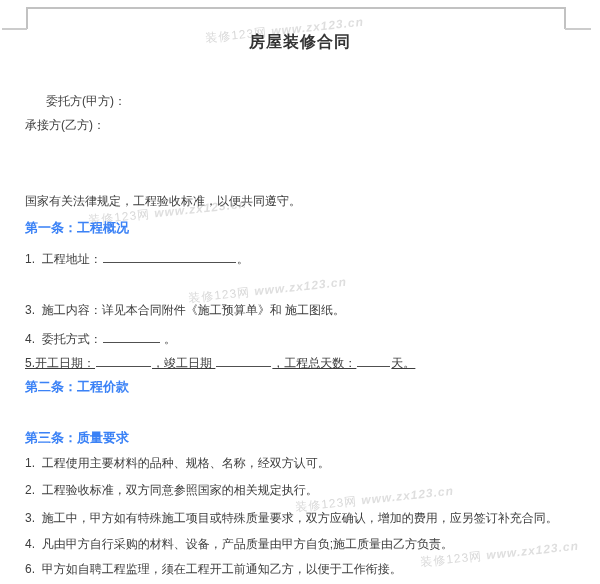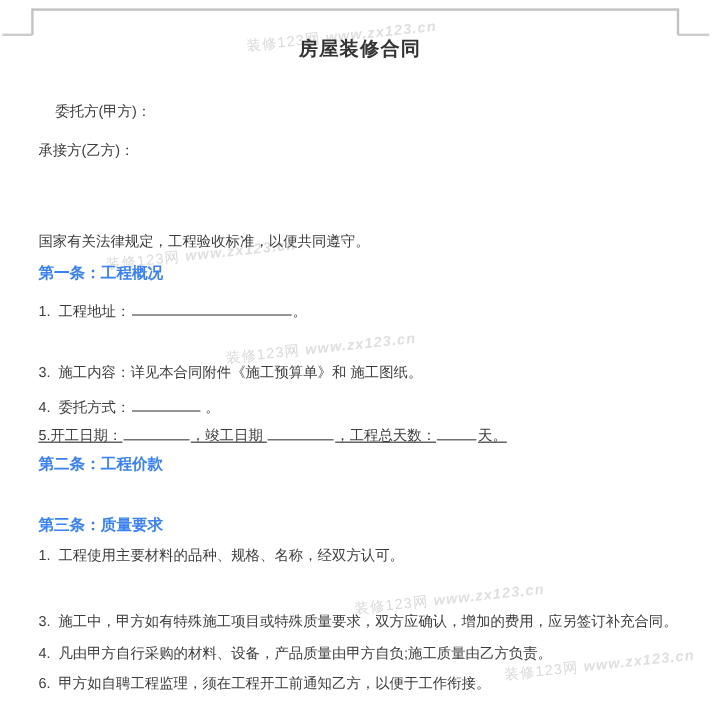--- a/index.html
+++ b/index.html
@@ -34,35 +34,35 @@
   .wm .wm-url { font-style: italic; font-weight: bold; color: #d4d4d4; }
   .wm1 { left: 205px; top: 22px;  }
   .wm2 { left: 88px;  top: 204px; }
   .wm3 { left: 188px; top: 282px; }
   .wm4 { left: 295px; top: 491px; }
   .wm5 { left: 420px; top: 546px; }
 
   
   .line {
     position: absolute;
-    left: 32px;
+    left: 25px;
     font-size: 12px;
     line-height: 15px;
     white-space: pre;
     color: #3d3d3d;
   }
   .title {
     left: 0; top: 34px; width: 600px;
     text-align: center;
     font-size: 16px; font-weight: bold; color: #333333;
     letter-spacing: 1px;
   }
   .heading { font-weight: bold; font-size: 13px; color: #3b82f6; }
 
-  .l-pa     { top: 86px; left: 46px; }
+  .l-pa     { top: 94px; left: 46px; }
   .l-pb     { top: 118px; }
   .l-intro1 { top: 167px; }
   .l-intro2 { top: 194px; }
   .l-h1     { top: 220px; }
   .l-i1     { top: 249px; }
   .l-i2     { top: 276px; }
   .l-i3     { top: 303px; text-align: center; }
   .l-i4     { top: 329px; }
   .l-i5     { top: 353px; text-decoration: underline; }
   .l-h2     { top: 379px; }
@@ -109,17 +109,18 @@
   <div class="line l-h1 heading">第一条：工程概况</div>
   <div class="line l-i1"><span>1.  工程地址：</span><span class="blank" style="width: 133px;"></span><span>。</span></div>
   <div class="line l-i3"><span>3.  施工内容：详见本合同附件《施工预算单》和 施工图纸。</span></div>
   <div class="line l-i4"><span>4.  委托方式：</span><span class="blank" style="width: 57px;"></span><span> 。</span></div>
   <div class="line l-i5"><span>5.开工日期：</span><span class="blank" style="width: 55px;"></span><span>，竣工日期 </span><span class="blank" style="width: 55px;"></span><span>，工程总天数：</span><span class="blank" style="width: 33px;"></span><span>天。</span></div>
 
   <div class="line l-h2 heading">第二条：工程价款</div>
 
   <div class="line l-h3 heading">第三条：质量要求</div>
   <div class="line l-q1">1.  工程使用主要材料的品种、规格、名称，经双方认可。</div>
+  <div class="line l-q2">2.  工程验收标准，双方同意参照国家的相关规定执行。</div>
   <div class="line l-q3">3.  施工中，甲方如有特殊施工项目或特殊质量要求，双方应确认，增加的费用，应另签订补充合同。</div>
   <div class="line l-q4">4.  凡由甲方自行采购的材料、设备，产品质量由甲方自负;施工质量由乙方负责。</div>
   <div class="line l-q5">6.  甲方如自聘工程监理，须在工程开工前通知乙方，以便于工作衔接。</div>
 
 </div>
 
 </body></html>

